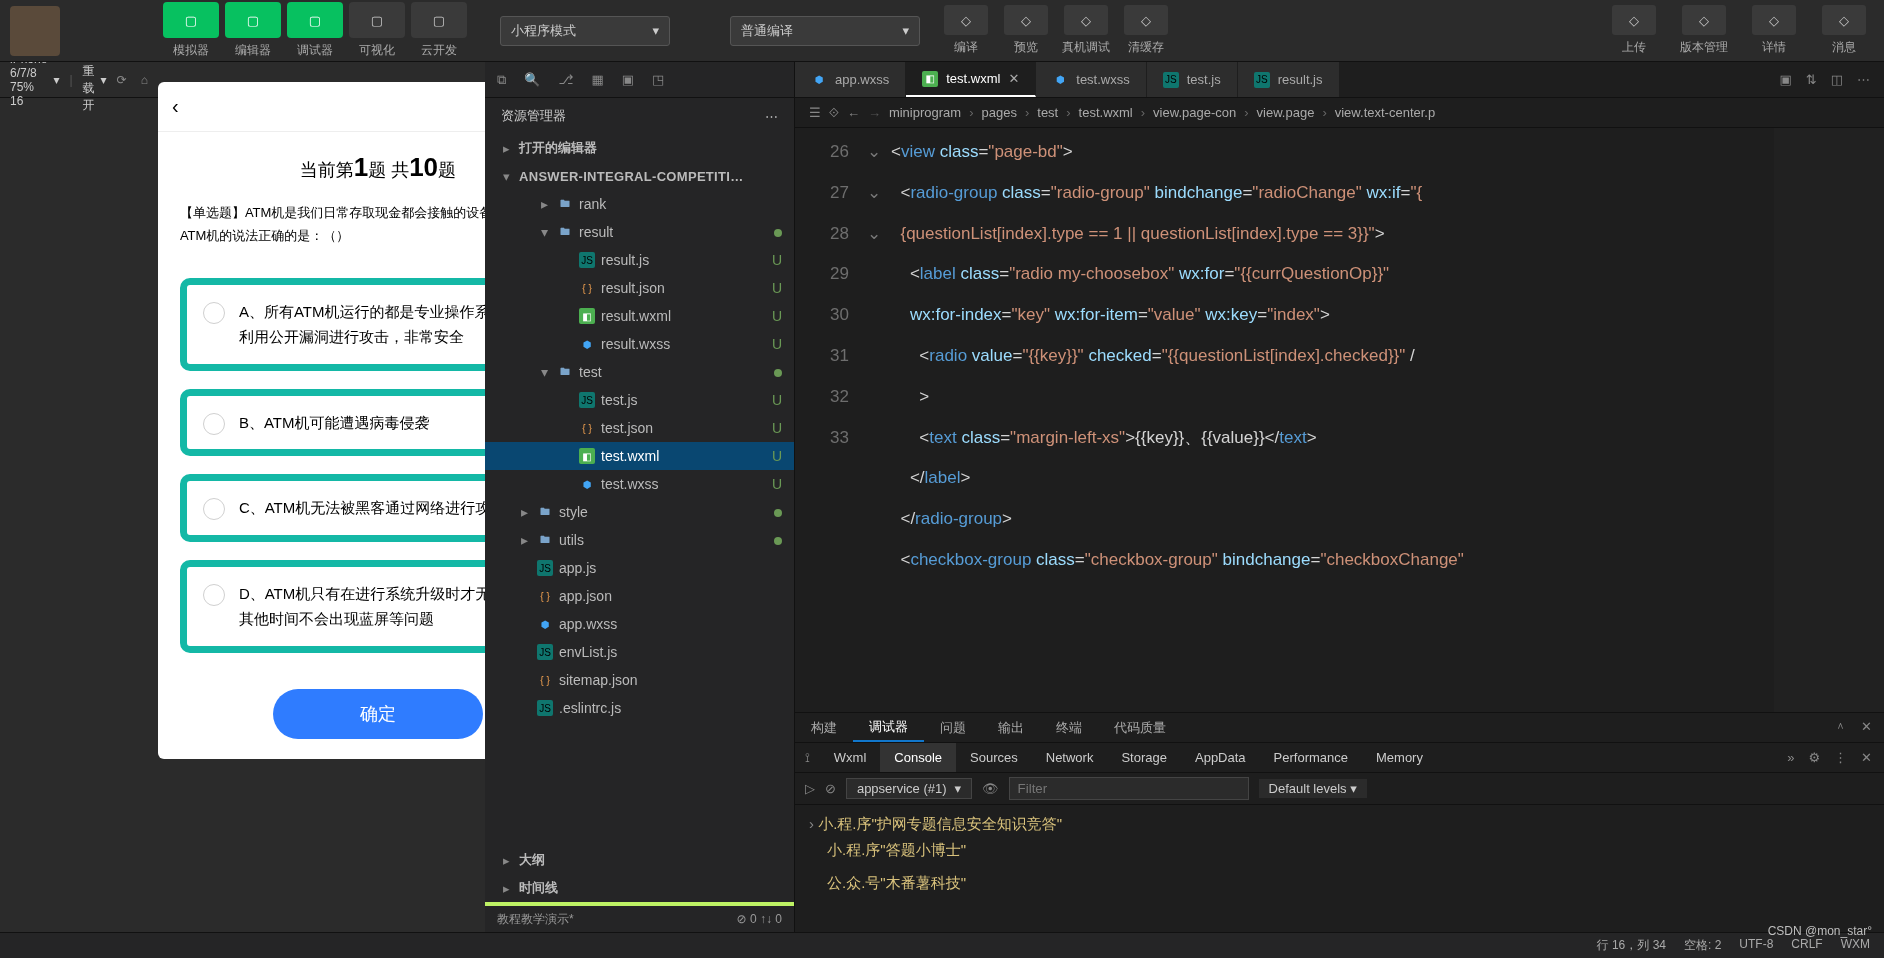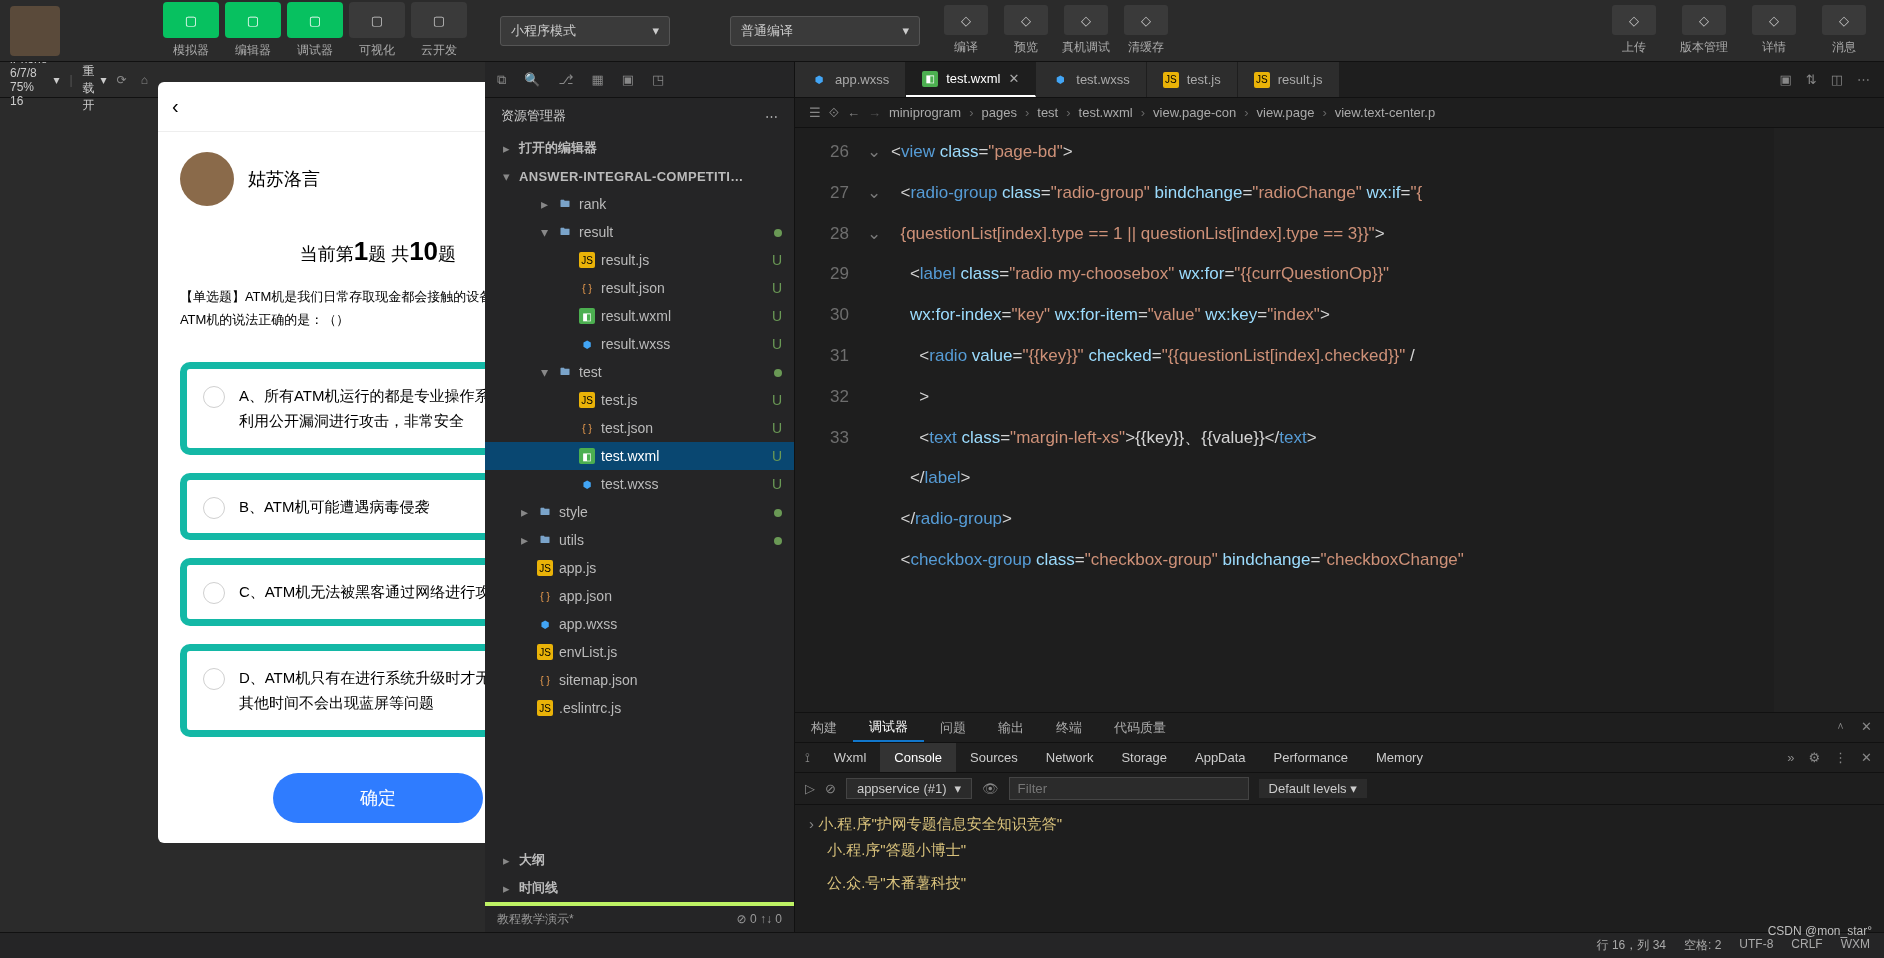--- a/index.html
+++ b/index.html
@@ -51,21 +51,21 @@
   .explorer { width:310px; background:#252526; display:flex; flex-direction:column; border-right:1px solid #111; }
   .exp-icons { height:36px; display:flex; align-items:center; gap:18px; padding:0 12px; border-bottom:1px solid #111; color:#888; }
   .exp-title { height:36px; display:flex; align-items:center; justify-content:space-between; padding:0 16px; color:#ccc; }
   .exp-tree { flex:1; overflow:auto; font-size:14px; }
   .tree-row { height:28px; display:flex; align-items:center; padding-left:18px; gap:6px; color:#bbb; }
   .tree-row .stat { margin-left:auto; margin-right:12px; color:#6a9955; }
   .tree-row.sel { background:#094771; color:#fff; }
   .indent1 { padding-left:36px; } .indent2 { padding-left:56px; } .indent3 { padding-left:78px; }
   .chev { width:10px; display:inline-block; color:#888; }
   .ficon { width:16px; height:16px; display:inline-flex; align-items:center; justify-content:center; font-size:10px; border-radius:2px; }
-  .ic-js { background:#eab308; color:#000; } .ic-json { color:#f0a050; } .ic-wxml { background:#4caf50; color:#fff; } .ic-wxss { color:#42a5f5; } .ic-folder{ color:#7aa3c9; }
+  .ic-js { background:#0f766e; color:#000; } .ic-json { color:#f0a050; } .ic-wxml { background:#4caf50; color:#fff; } .ic-wxss { color:#42a5f5; } .ic-folder{ color:#7aa3c9; }
   .dot-g { width:8px;height:8px;border-radius:50%;background:#6a9955; display:inline-block; }
   .exp-status { height:30px; border-top:4px solid #bef264; display:flex; align-items:center; padding:0 12px; color:#999; font-size:12px; justify-content:space-between; }
 
   
   .editor { flex:1; display:flex; flex-direction:column; background:#1e1e1e; min-width:0; }
   .tabs { height:36px; display:flex; align-items:stretch; border-bottom:1px solid #111; }
   .tab { padding:0 16px; display:flex; align-items:center; gap:8px; color:#aaa; background:#2d2d2d; border-right:1px solid #1e1e1e; }
   .tab.active { background:#1e1e1e; color:#fff; border-bottom:2px solid #fff; }
   .tab .close { color:#aaa; }
   .tab-icons { margin-left:auto; display:flex; align-items:center; gap:14px; padding:0 14px; color:#888; }
@@ -190,24 +190,20 @@
       <div class="sim-stage">
         <div class="phone">
           <div class="navbar">
             <span style="font-size:20px">‹</span>
             <span class="capsule">
                 <span>⋯</span>
                 <span>◎</span>
               </span>
           </div>
           <div class="page-body">
-            <div class="user-row">
-              <div class="avatar"></div>
-              <span style="font-size:18px">姑苏洛言</span>
-            </div>
             <div class="progress">
               <span>当前第</span><span class="big">1</span><span>题 共</span><span class="big">10</span><span>题</span>
             </div>
             <div class="question">【单选题】ATM机是我们日常存取现金都会接触的设备，以下关于ATM机的说法正确的是：（）</div>
             <div class="options" id="options">
                 <div class="opt-card">
                   <span class="opt-dot"></span>
                   <span>A、所有ATM机运行的都是专业操作系统，无法利用公开漏洞进行攻击，非常安全</span>
                 </div>
                 <div class="opt-card">

